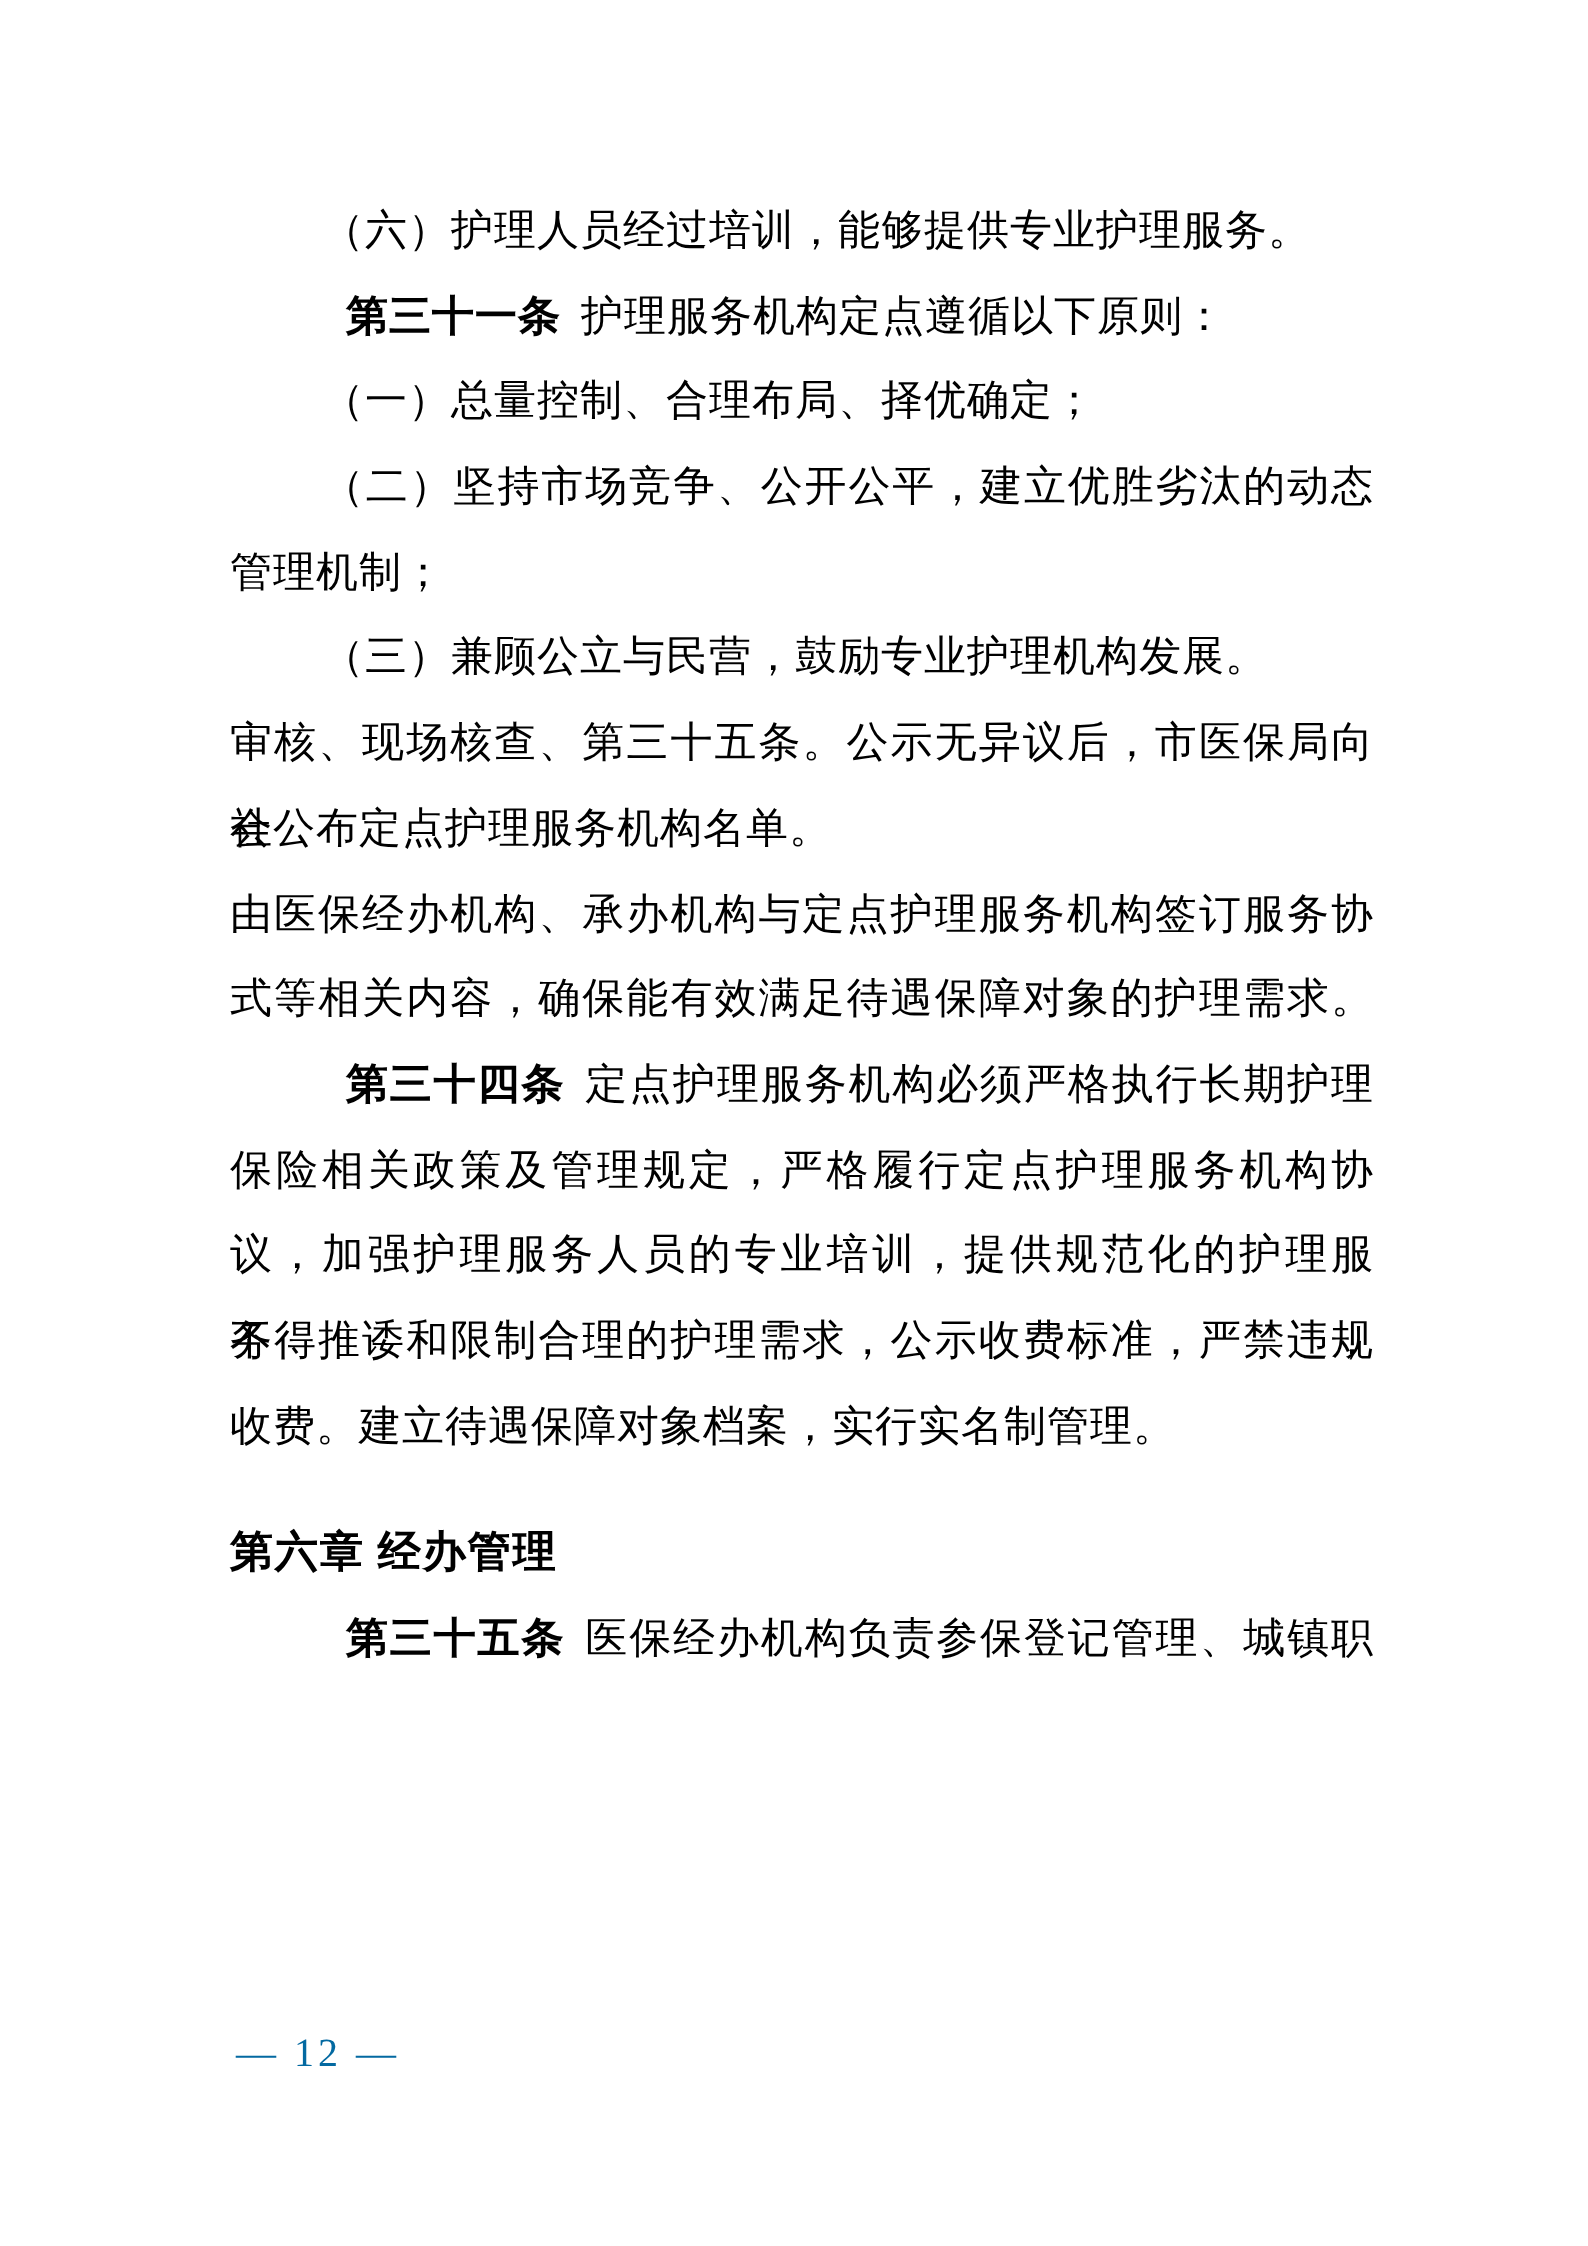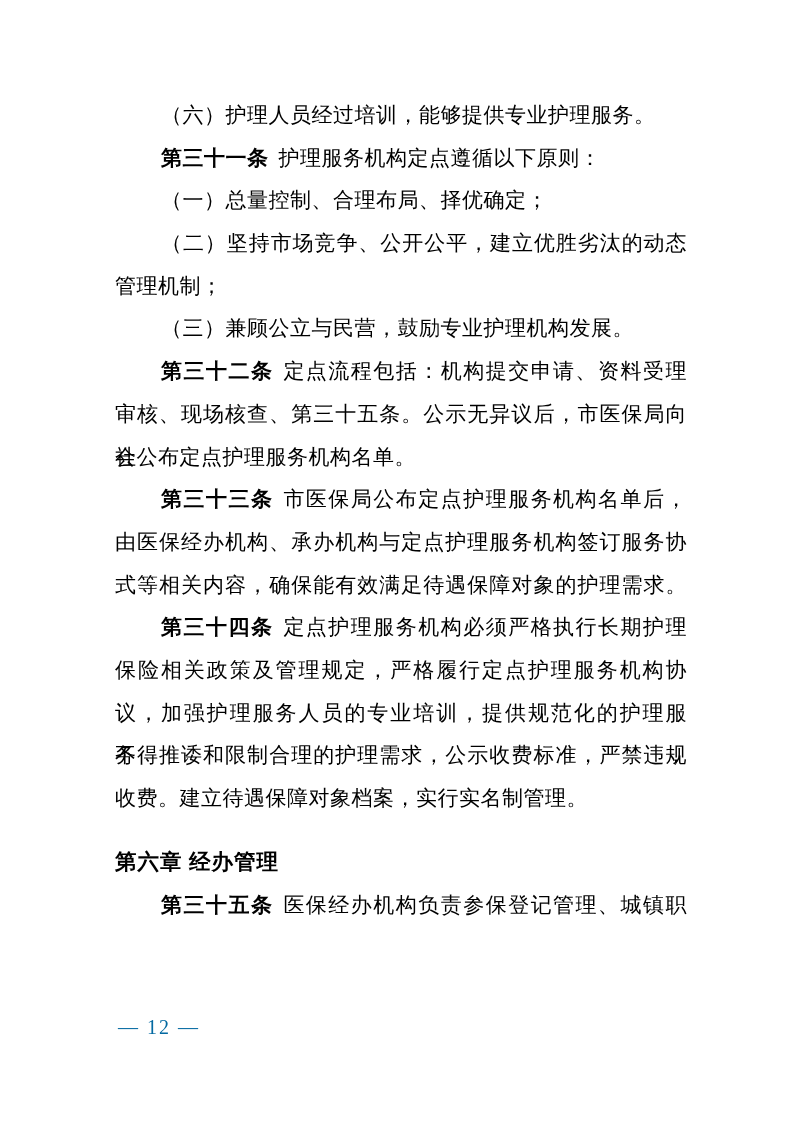--- a/index.html
+++ b/index.html
@@ -33,20 +33,21 @@
   .line.indent {
     padding-left: 46px;
   }
   .line.just {
     text-align: justify;
     text-align-last: justify;
   }
   .art {
     font-weight: bold;
     margin-right: 10px;
+    margin-left: 12px;
   }
   .chapter {
     font-size: 21.5px;
     font-weight: bold;
     text-align: left;
     line-height: 43px;
     height: 43px;
     margin-top: 21px;
     letter-spacing: 1px;
   }
@@ -64,24 +65,22 @@
 
 <div class="page">
   <div class="content">
     <div id="body-top">
         <div class="line indent"><span>（六）护理人员经过培训，能够提供专业护理服务。</span></div>
         <div class="line indent"><span class="art">第三十一条</span><span>护理服务机构定点遵循以下原则：</span></div>
         <div class="line indent"><span>（一）总量控制、合理布局、择优确定；</span></div>
         <div class="line indent just"><span>（二）坚持市场竞争、公开公平，建立优胜劣汰的动态</span></div>
         <div class="line"><span>管理机制；</span></div>
         <div class="line indent"><span>（三）兼顾公立与民营，鼓励专业护理机构发展。</span></div>
-        <div class="line indent just"><span class="art">第三十二条</span><span>定点流程包括：机构提交申请、资料受理</span></div>
         <div class="line just"><span>审核、现场核查、第三十五条。公示无异议后，市医保局向社</span></div>
         <div class="line"><span>会公布定点护理服务机构名单。</span></div>
-        <div class="line indent just"><span class="art">第三十三条</span><span>市医保局公布定点护理服务机构名单后，</span></div>
         <div class="line just"><span>由医保经办机构、承办机构与定点护理服务机构签订服务协</span></div>
         <div class="line just"><span>式等相关内容，确保能有效满足待遇保障对象的护理需求。</span></div>
         <div class="line indent just"><span class="art">第三十四条</span><span>定点护理服务机构必须严格执行长期护理</span></div>
         <div class="line just"><span>保险相关政策及管理规定，严格履行定点护理服务机构协</span></div>
         <div class="line just"><span>议，加强护理服务人员的专业培训，提供规范化的护理服务，</span></div>
         <div class="line just"><span>不得推诿和限制合理的护理需求，公示收费标准，严禁违规</span></div>
         <div class="line"><span>收费。建立待遇保障对象档案，实行实名制管理。</span></div>
       </div>
     <div class="chapter">第六章 经办管理</div>
     <div id="body-bottom">

